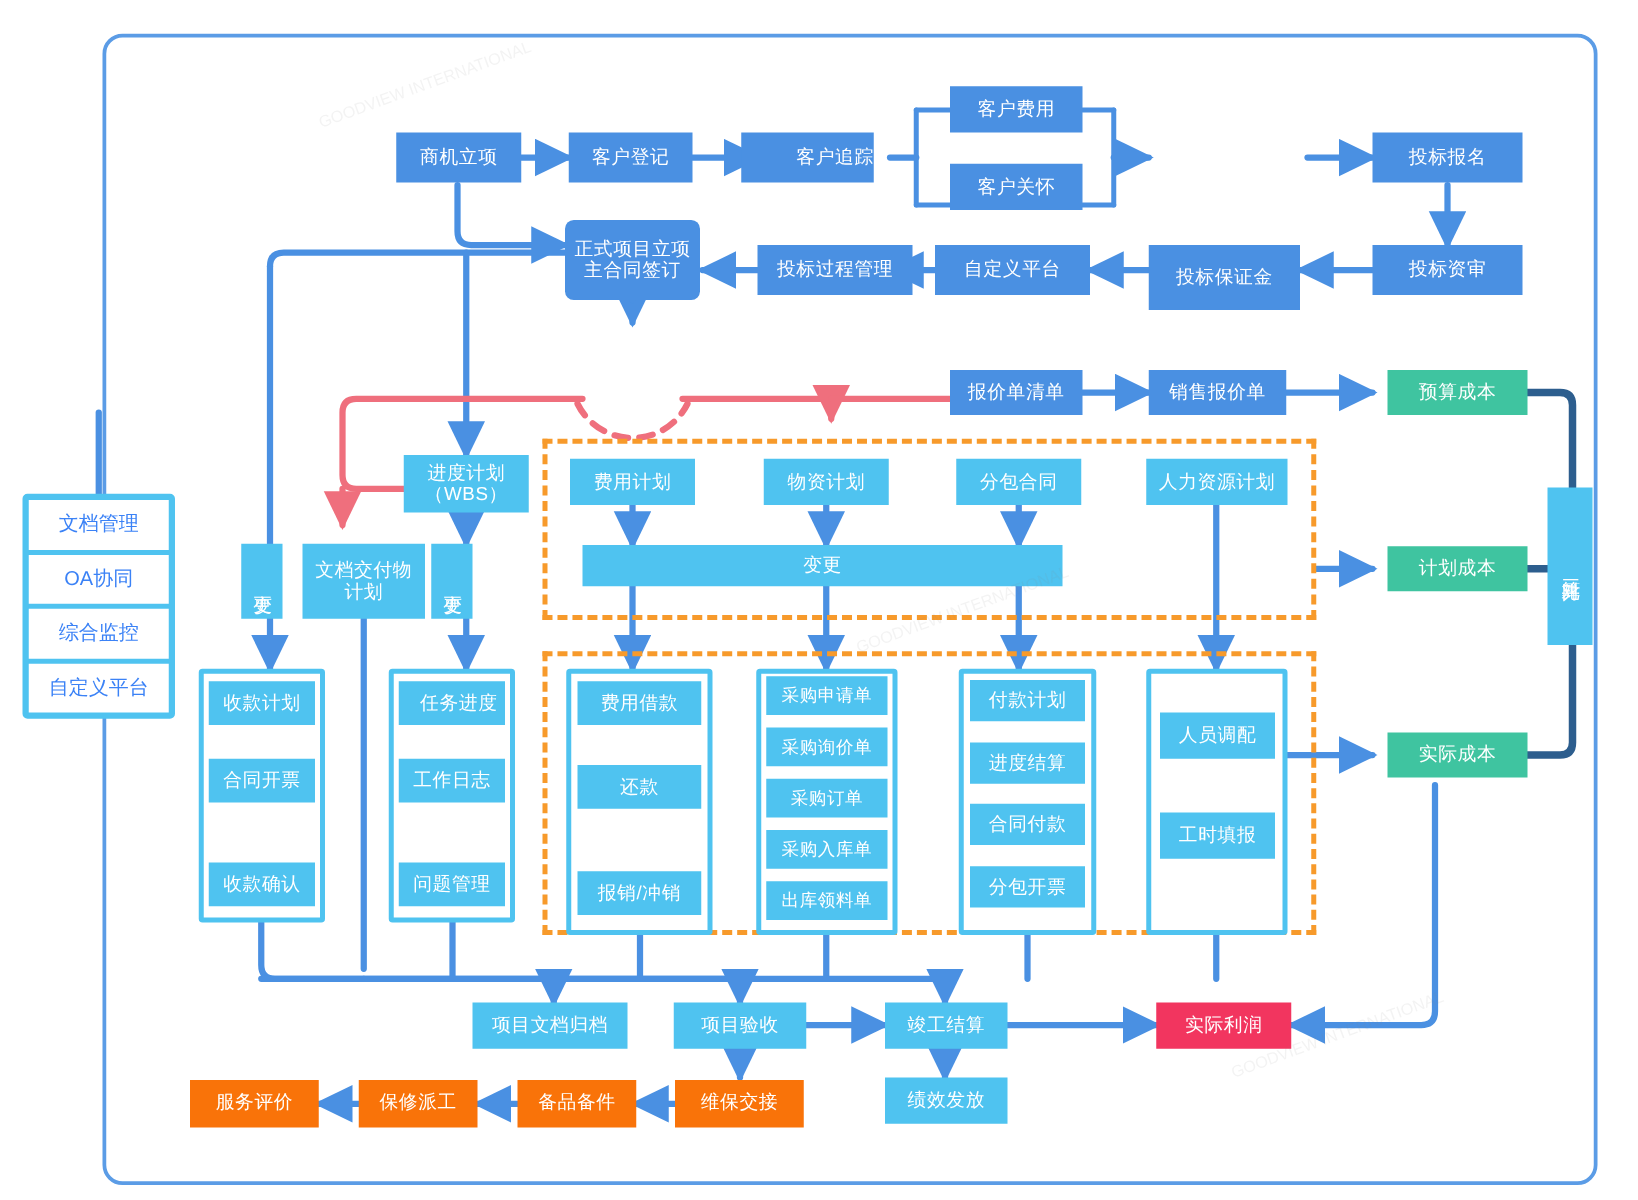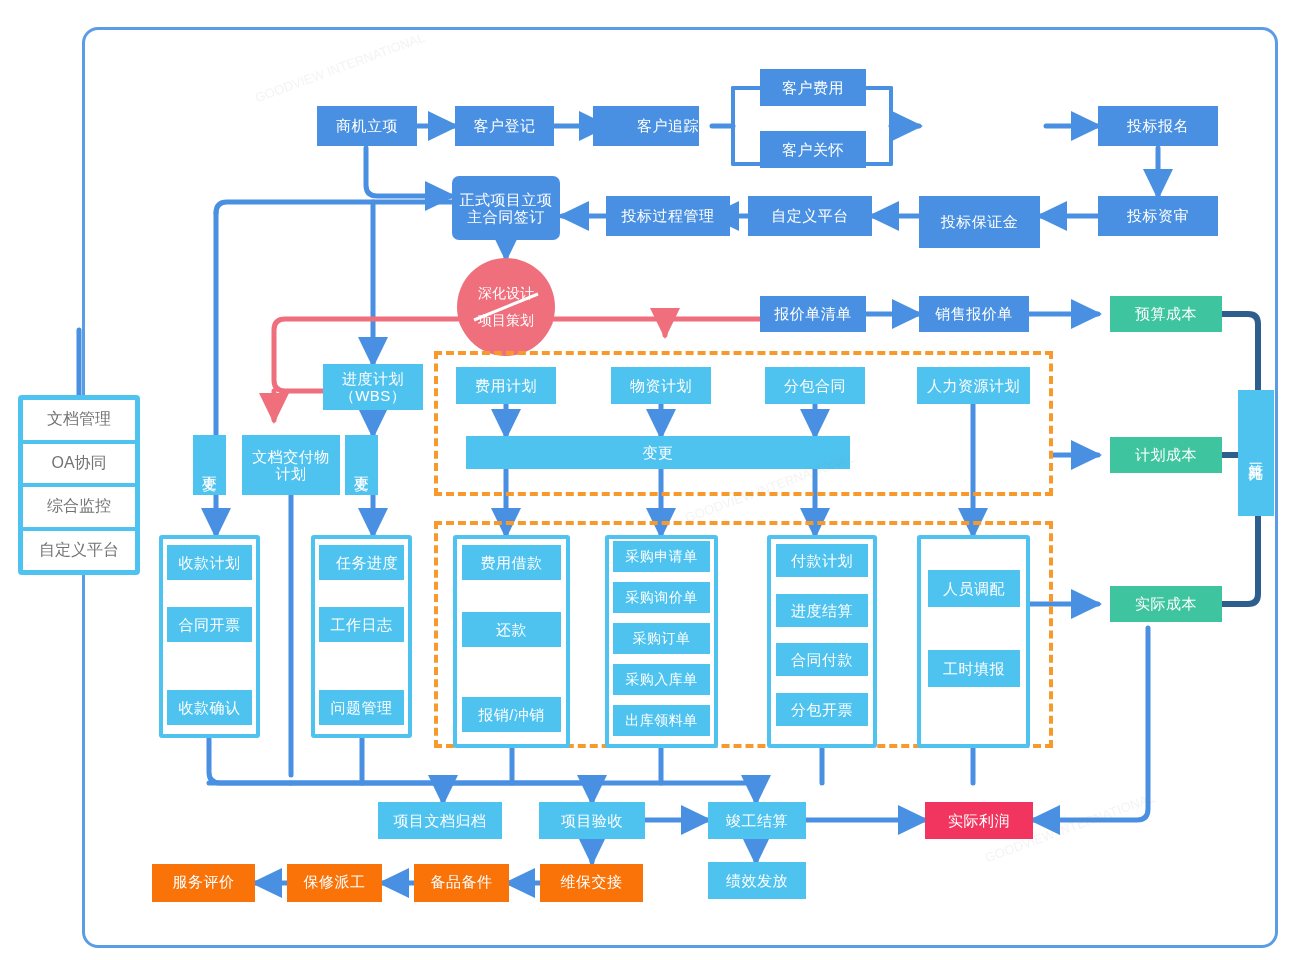--- a/index.html
+++ b/index.html
@@ -8,21 +8,21 @@
   #stage{position:relative;width:1310px;height:960px;}
   svg#wires{position:absolute;left:0;top:0;width:1310px;height:960px;}
   .node{position:absolute;box-sizing:border-box;display:flex;align-items:center;
         justify-content:center;text-align:center;color:#ffffff;line-height:1.15;
         font-size:15px;letter-spacing:0.5px;}
   .blue{background:#4a90e2;}
   .cyan{background:#4fc3f0;}
   .green{background:#3fc4a0;margin-left:12px;}
   .orange{background:#f97309;font-family:Liberation Serif, serif;}
   .pink{background:#f2355f;}
-  .white{background:#ffffff;color:#737373;}
+  .white{background:#ffffff;color:#3b82f6;}
   .rounded{border-radius:7px;}
   .vtext{writing-mode:vertical-rl;text-orientation:upright;letter-spacing:1px;}
   .groupbox{position:absolute;box-sizing:border-box;border:4px solid #4fc3f0;
             background:#ffffff;border-radius:3px;}
   .panel{position:absolute;box-sizing:border-box;border:5px solid #4fc3f0;
          background:#4fc3f0;border-radius:4px;display:flex;flex-direction:column;
          gap:4px;}
   .panel .white{flex:1;display:flex;align-items:center;justify-content:center;
                 font-size:16px;}
   .circle{position:absolute;border-radius:50%;background:#ef6f7d;color:#fff;
@@ -165,24 +165,20 @@
   <div class="node blue" style="left:1098px;top:196px;width:120px;height:40px;">投标资审</div>
   <div class="node blue" style="left:919px;top:196px;width:121px;height:52px;">投标保证金</div>
   <div class="node blue" style="left:748px;top:196px;width:124px;height:40px;">自定义平台</div>
   <div class="node blue" style="left:606px;top:196px;width:124px;height:40px;">投标过程管理</div>
 
   <div class="node blue rounded" style="left:452px;top:176px;width:108px;height:64px;flex-direction:column;">
     <span>正式项目立项</span>
     <span>主合同签订</span>
   </div>
 
-  <div class="circle" style="left:457px;top:258px;width:98px;height:98px;">
-    <span>深化设计</span>
-    <span>项目策划</span>
-  </div>
   <svg style="position:absolute;left:457px;top:258px;width:98px;height:98px;">
     <line x1="17" y1="62" x2="81" y2="36" stroke="#ffffff" stroke-width="3"></line>
   </svg>
   <svg style="position:absolute;left:446px;top:247px;width:120px;height:120px;" viewBox="0 0 120 120">
     <path d="M16,76 A49,49 0 0 0 104,76" fill="none" stroke="#ef6f7d" stroke-width="5" stroke-dasharray="11 9" stroke-linecap="round"></path>
   </svg>
 
   <div class="node blue" style="left:760px;top:296px;width:106px;height:36px;">报价单清单</div>
   <div class="node blue" style="left:919px;top:296px;width:110px;height:36px;">销售报价单</div>
 

